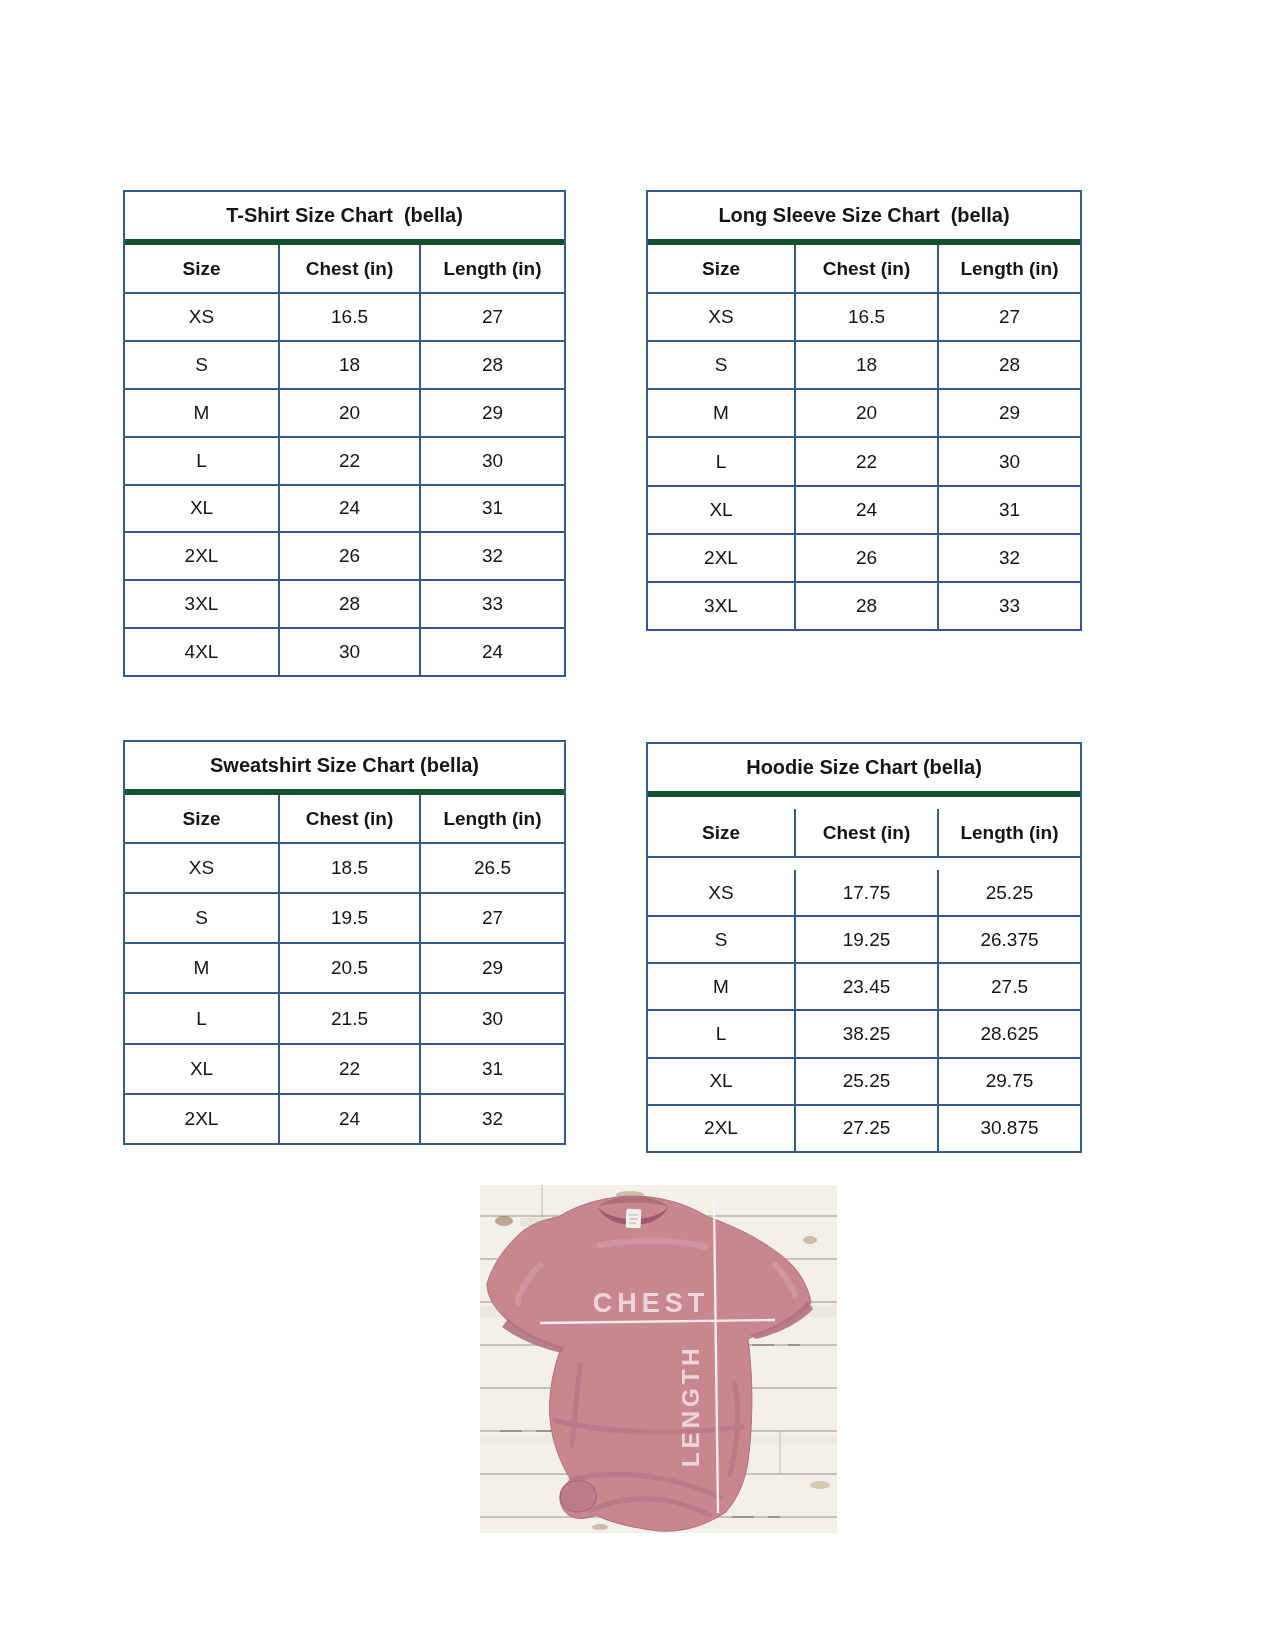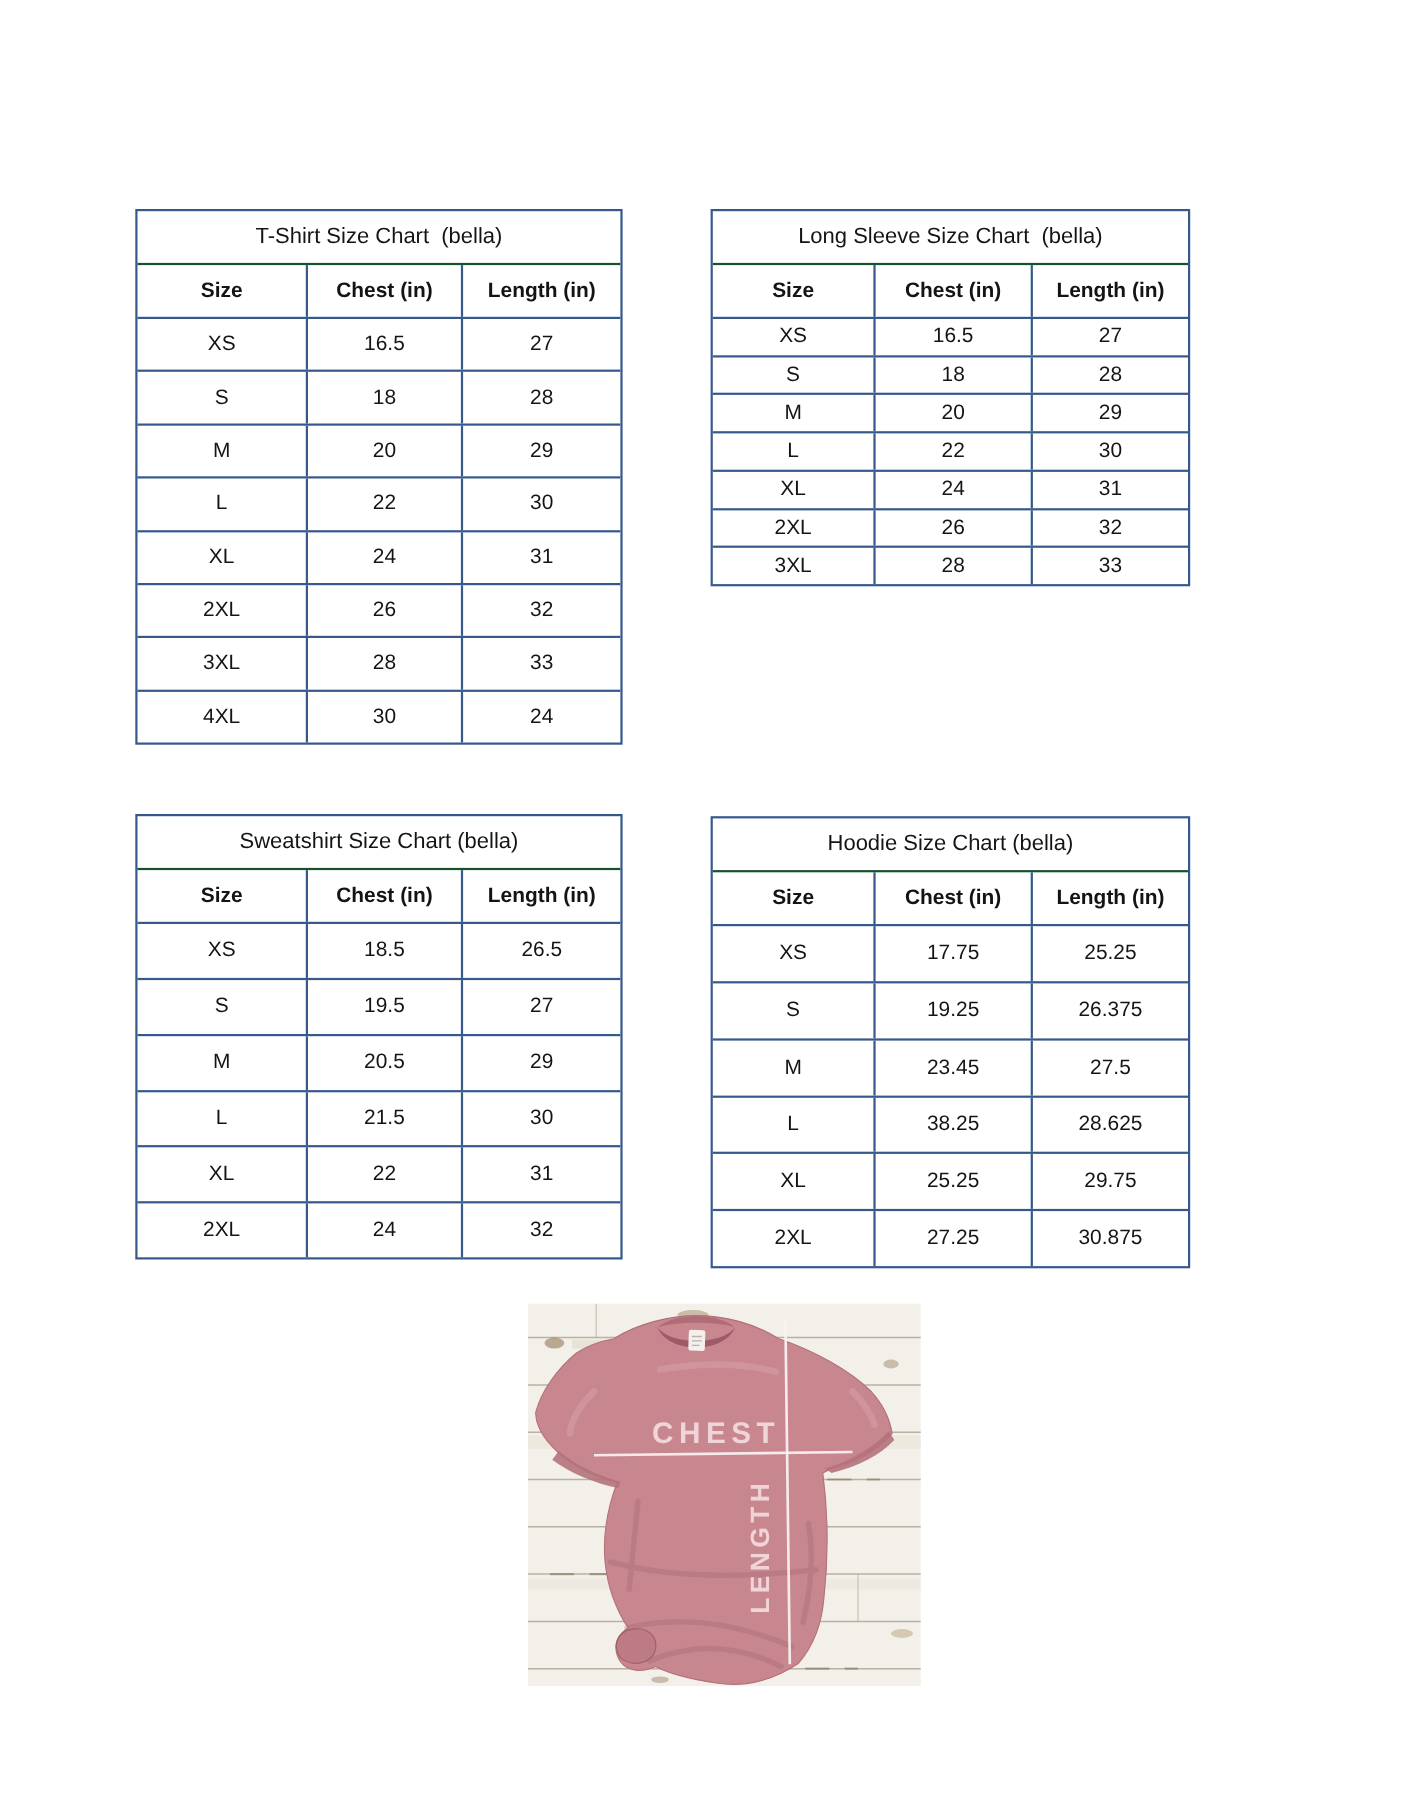--- a/index.html
+++ b/index.html
@@ -6,27 +6,27 @@
   body{font-family:"Liberation Sans",sans-serif;}
   .page{position:relative;width:1275px;height:1650px;background:#fff;overflow:hidden;}
 
   .size-table{
     position:absolute;box-sizing:border-box;background:#fff;color:#141414;
     border:2px solid #36598c;display:flex;flex-direction:column;
   }
   .t-left{left:123px;width:443px;}
   .t-right{left:646px;width:436px;}
   .t0{top:190px;height:487px;}
-  .t1{top:190px;height:343px;}
+  .t1{top:190px;height:441px;}
   .t2{top:740px;height:405px;}
-  .t3{top:742px;height:411px;}
+  .t3{top:742px;height:411px;gap:12px;}
 
   .t-title{
     flex:0 0 47px;display:flex;align-items:center;justify-content:center;
-    font-weight:normal;font-size:20px;border-bottom:2px solid #14532d;white-space:pre;
+    font-weight:bold;font-size:20px;border-bottom:6px solid #14532d;white-space:pre;
   }
   .t-head{flex:0 0 47px;display:grid;border-bottom:2px solid #36598c;font-size:19px;font-weight:bold;}
   .t-left .t-head,.t-left .row{grid-template-columns:153px 141px 1fr;}
   .t-right .t-head,.t-right .row{grid-template-columns:146px 143px 1fr;}
   .h-cell,.cell{display:flex;align-items:center;justify-content:center;box-sizing:border-box;}
   .h-cell+.h-cell,.cell+.cell{border-left:2px solid #36598c;}
   .t-body{flex:1 1 auto;display:flex;flex-direction:column;font-size:19px;justify-content:flex-end;}
   .row{flex:1;display:grid;}
   .row+.row{border-top:2px solid #36598c;}
 

